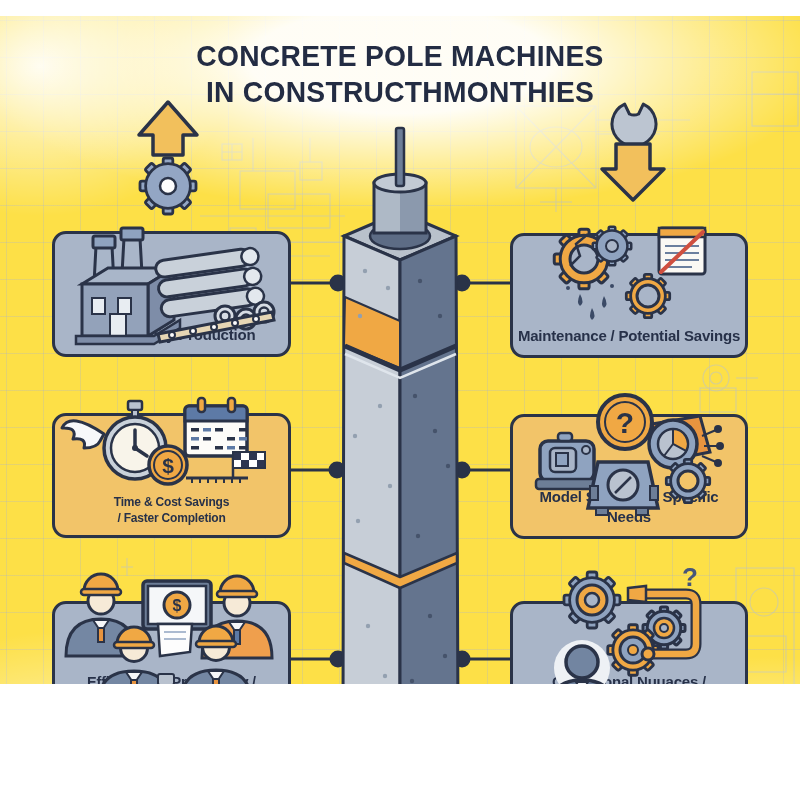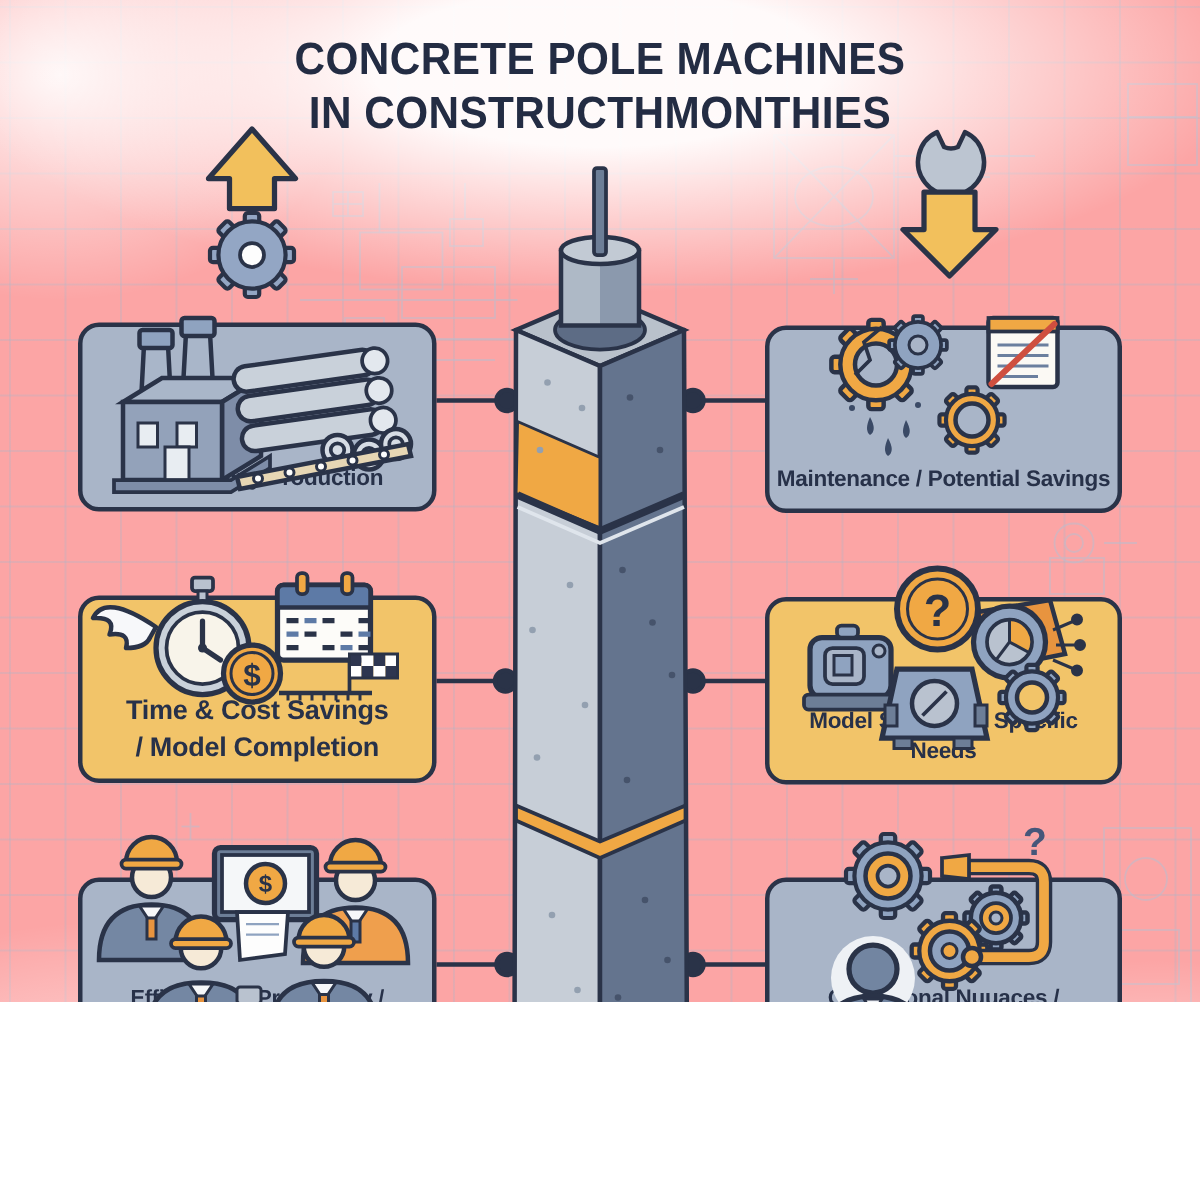--- a/index.html
+++ b/index.html
@@ -1,19 +1,20 @@
 <!DOCTYPE html>
 <html><head>
 <meta charset="utf-8">
 <style>
   html,body{margin:0;padding:0;background:#ffffff;}
   .stage{
     position:relative;width:800px;height:668px;overflow:hidden;
-    background:#fca5a5;
+    background:#fde047;
     font-family:"Liberation Sans", sans-serif;
+    margin-top:16px;
   }
   
   .stage::before{
     content:"";position:absolute;inset:0;z-index:0;
     background-image:
       linear-gradient(to right, rgba(170,182,200,.30) 1px, transparent 1px),
       linear-gradient(to bottom, rgba(170,182,200,.30) 1px, transparent 1px);
     background-size:37px 37px;background-position:6px 4px;
   }
   
@@ -37,21 +38,21 @@
     position:absolute;z-index:2;border:3px solid #2a3348;border-radius:14px;
     box-sizing:border-box;
   }
   .box--slate{background:#a9b5c8;}
   .box--amber{background:#f2c469;}
   .box-label{
     position:absolute;left:4px;right:4px;bottom:9px;text-align:center;
     font-weight:bold;color:#273149;letter-spacing:-.2px;line-height:1.35;
   }
   .box-label span{display:block;}
-  .fs16{font-size:18px;}
+  .fs16{font-size:12px;}
   .fs15{font-size:15px;}
   .fs14{font-size:14.5px;}
 </style>
 </head>
 <body>
 
 <div class="stage">
 
   <svg class="blueprint" width="800" height="800" viewBox="0 0 800 800">
     <g fill="none" stroke="#b6c0d2" stroke-width="1.2" opacity="0.5">
@@ -101,21 +102,21 @@
 
   <div class="box box--slate" style="left:52px;top:215px;width:239px;height:126px;">
     <div class="box-label fs15">
       <span>High-Quality Production</span>
       <span></span>
     </div>
   </div>
   <div class="box box--amber" style="left:52px;top:397px;width:239px;height:125px;">
     <div class="box-label fs16">
       <span>Time &amp; Cost Savings</span>
-      <span>/ Model Completion</span>
+      <span>/ Faster Completion</span>
     </div>
   </div>
   <div class="box box--slate" style="left:52px;top:585px;width:239px;height:123px;">
     <div class="box-label fs14">
       <span>Efficiency &amp; Producivity / Training</span>
       <span></span>
     </div>
   </div>
   <div class="box box--slate" style="left:510px;top:217px;width:238px;height:125px;">
     <div class="box-label fs15">

